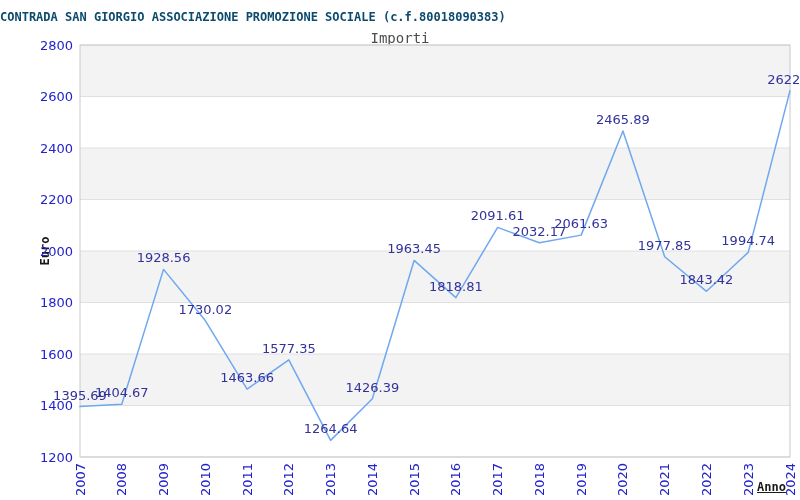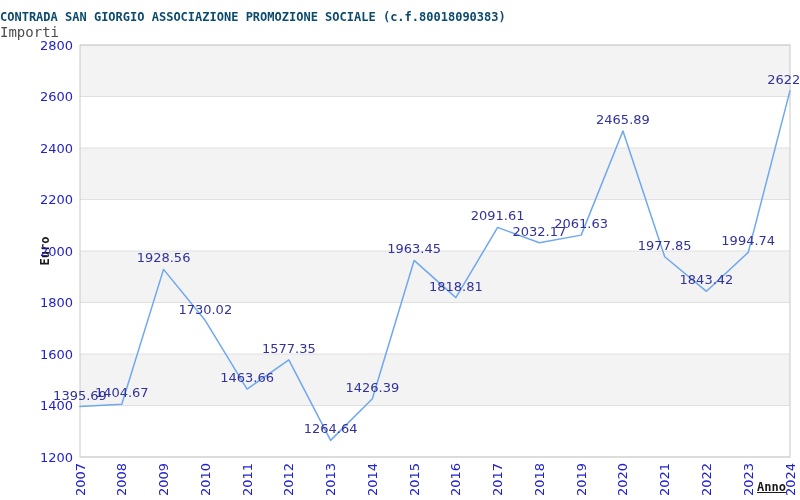--- a/index.html
+++ b/index.html
@@ -22,24 +22,24 @@
     left: 0;
     width: 800px;
     font-family: "DejaVu Sans Mono", monospace;
     font-weight: bold;
     font-size: 12px;
     color: #0c4a6e;
     white-space: nowrap;
   }
   .chart-subtitle {
     position: absolute;
-    top: 24px;
+    top: 30px;
     left: 0;
     width: 800px;
-    text-align: left;
+    text-align: center;
     font-family: "DejaVu Sans Mono", monospace;
     font-size: 14px;
     color: #4d4d4d;
     white-space: nowrap;
   }
   .y-axis-label {
     position: absolute;
     left: 25px;
     top: 244px;
     width: 40px;

